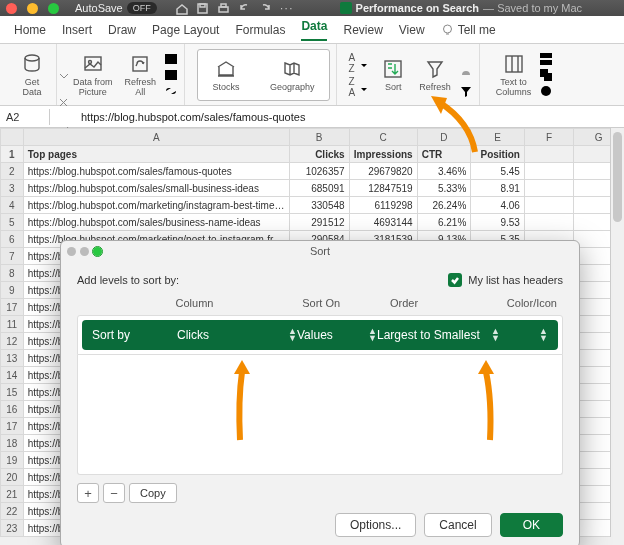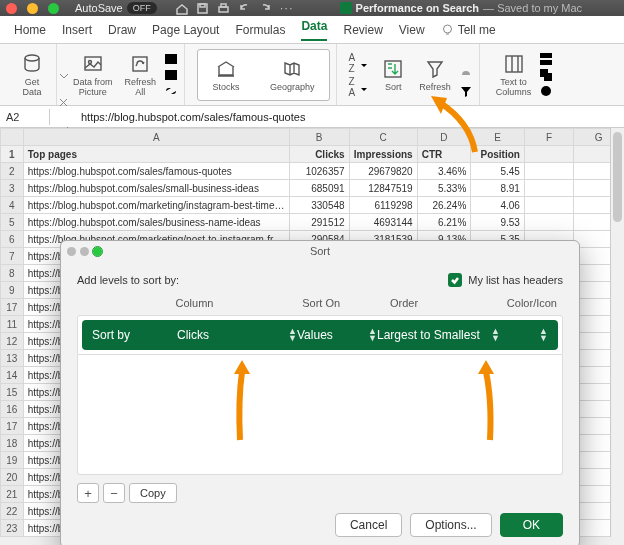--- a/index.html
+++ b/index.html
@@ -597,22 +597,22 @@
       <div class="c4"><span>Largest to Smallest</span>&nbsp;<span class="updown">▲<br>▼</span><span style="flex:1"></span><span class="updown">▲<br>▼</span></div>
     </div>
     </div>
     <div class="dlg-spacer"></div>
     <div class="dlg-tools">
       <div class="sq">+</div>
       <div class="sq">−</div>
       <div class="copybtn">Copy</div>
     </div>
     <div class="dlg-foot">
+      <div class="btn">Options...</div>
       <div class="btn">Cancel</div>
-      <div class="btn">Options...</div>
       <div class="btn ok">OK</div>
     </div>
   </div>
 </div>
 
 <div class="arrow" style="left:425px;top:92px">
   <svg width="70" height="70">
       <path d="M50 60 Q 45 30 14 10"></path>
       <polygon class="arrowhead" points="6,4 22,6 16,22"></polygon>
     </svg>

